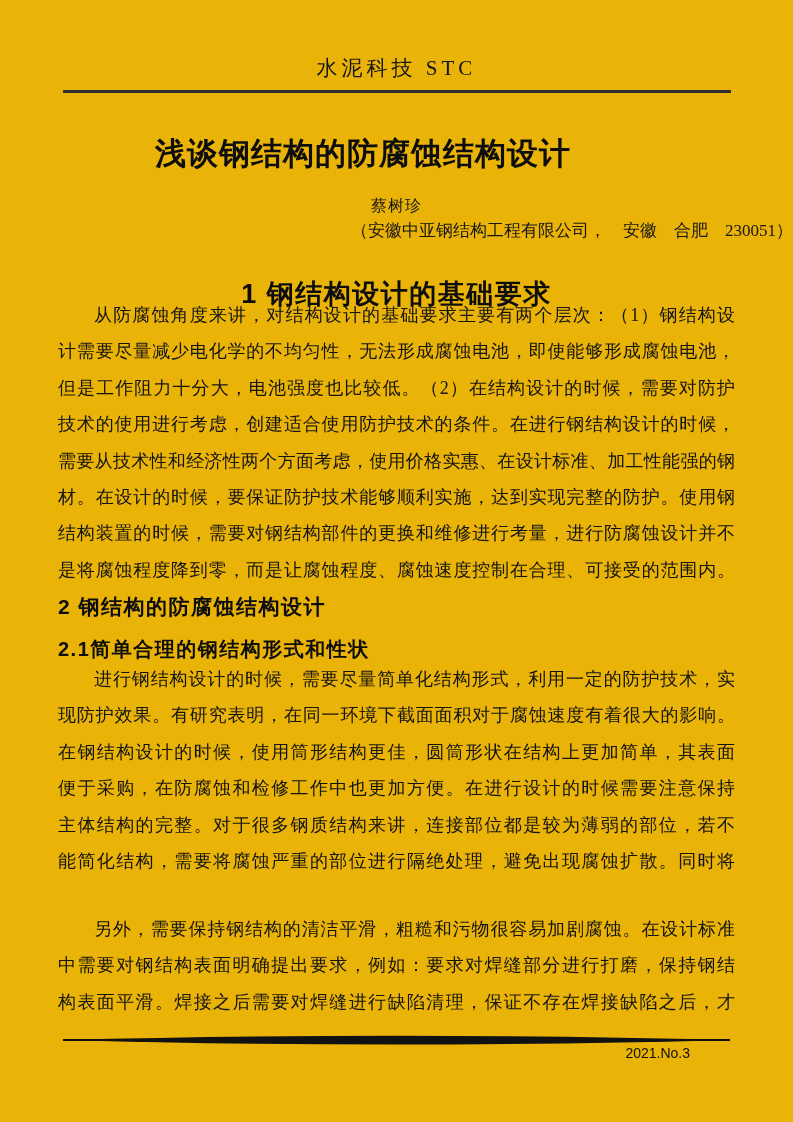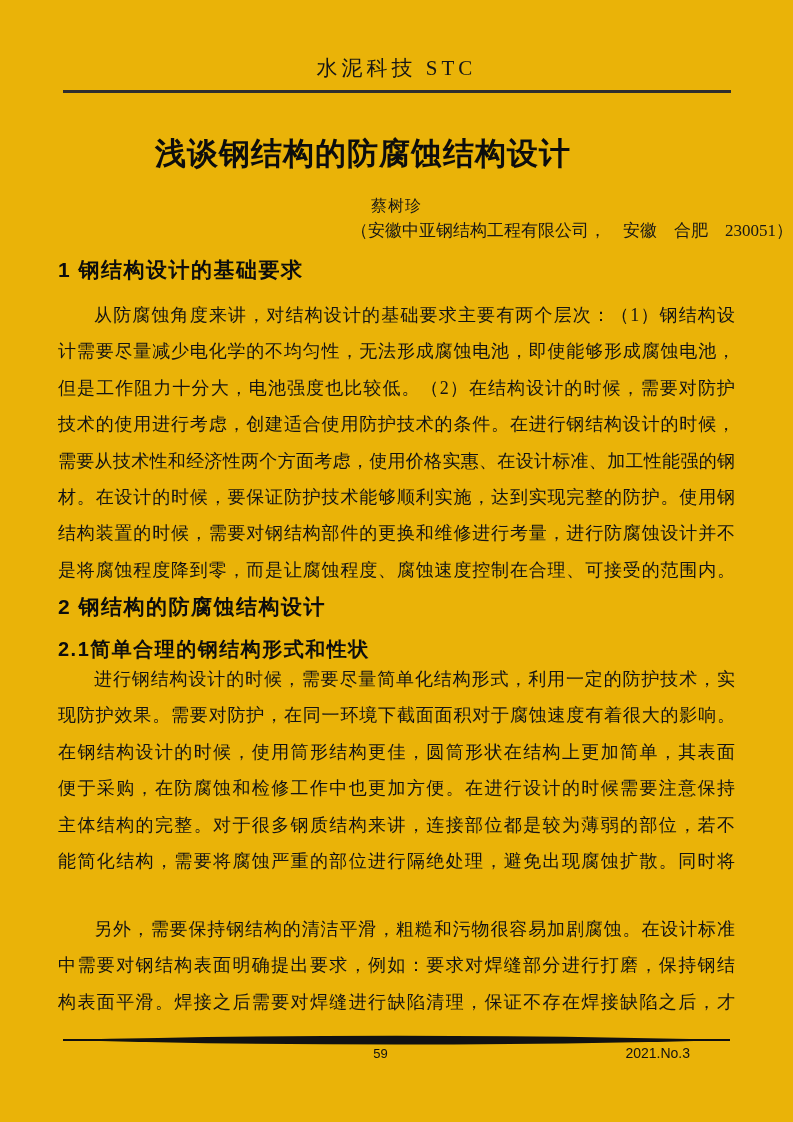--- a/index.html
+++ b/index.html
@@ -37,21 +37,21 @@
   .affiliation{
     position:absolute;top:219px;left:0;width:793px;
     text-align:right;font-size:17px;color:#161616;
   }
   .sec-heading{
     position:absolute;left:58px;width:677px;
     font-family:"Liberation Sans","DejaVu Sans",sans-serif;
     font-weight:bold;color:#0d0d0d;
     letter-spacing:1.5px;
   }
-  .h-s1{top:256px;font-size:21px;}
+  .h-s1{top:276px;font-size:27px;text-align:center;}
   .h-s2{top:593px;font-size:21px;}
   .h-s21{top:636px;font-size:20px;}
   .para{
     position:absolute;left:58px;width:677px;
     font-size:18px;color:#131313;
     font-family:"Liberation Serif","DejaVu Serif",serif;
   }
   .p1{top:297px;}
   .p2{top:661px;}
   .p3{top:911px;}
@@ -104,35 +104,34 @@
       <div class="tline">结构装置的时候，需要对钢结构部件的更换和维修进行考量，进行防腐蚀设计并不</div>
       <div class="tline">是将腐蚀程度降到零，而是让腐蚀程度、腐蚀速度控制在合理、可接受的范围内。</div>
     </div>
 
   <div class="sec-heading h-s2">2 钢结构的防腐蚀结构设计</div>
 
   <div class="sec-heading h-s21">2.1简单合理的钢结构形式和性状</div>
 
   <div class="para p2">
       <div class="tline indent">进行钢结构设计的时候，需要尽量简单化结构形式，利用一定的防护技术，实</div>
-      <div class="tline">现防护效果。需要对防护，在同一环境下截面面积对于腐蚀速度有着很大的影响。</div>
+      <div class="tline">现防护效果。有研究表明，在同一环境下截面面积对于腐蚀速度有着很大的影响。</div>
       <div class="tline">在钢结构设计的时候，使用筒形结构更佳，圆筒形状在结构上更加简单，其表面</div>
       <div class="tline">便于采购，在防腐蚀和检修工作中也更加方便。在进行设计的时候需要注意保持</div>
       <div class="tline">主体结构的完整。对于很多钢质结构来讲，连接部位都是较为薄弱的部位，若不</div>
       <div class="tline">能简化结构，需要将腐蚀严重的部位进行隔绝处理，避免出现腐蚀扩散。同时将</div>
     </div>
 
   <div class="para p3">
       <div class="tline indent">另外，需要保持钢结构的清洁平滑，粗糙和污物很容易加剧腐蚀。在设计标准</div>
       <div class="tline">中需要对钢结构表面明确提出要求，例如：要求对焊缝部分进行打磨，保持钢结</div>
       <div class="tline">构表面平滑。焊接之后需要对焊缝进行缺陷清理，保证不存在焊接缺陷之后，才</div>
     </div>
 
   <svg class="footer-bar" viewBox="0 0 667 11" preserveAspectRatio="none">
     <rect x="0" y="4" width="667" height="2" fill="#111"></rect>
     <path d="M0,5 Q160,0.8 333,0.8 Q507,0.8 667,5 Q507,9.6 333,9.6 Q160,9.6 0,5 Z" fill="#111"></path>
   </svg>
 
-  <div class="footer-page">59</div>
 
   <div class="footer-issue">2021.No.3</div>
 
 </div>
 
 </body></html>

